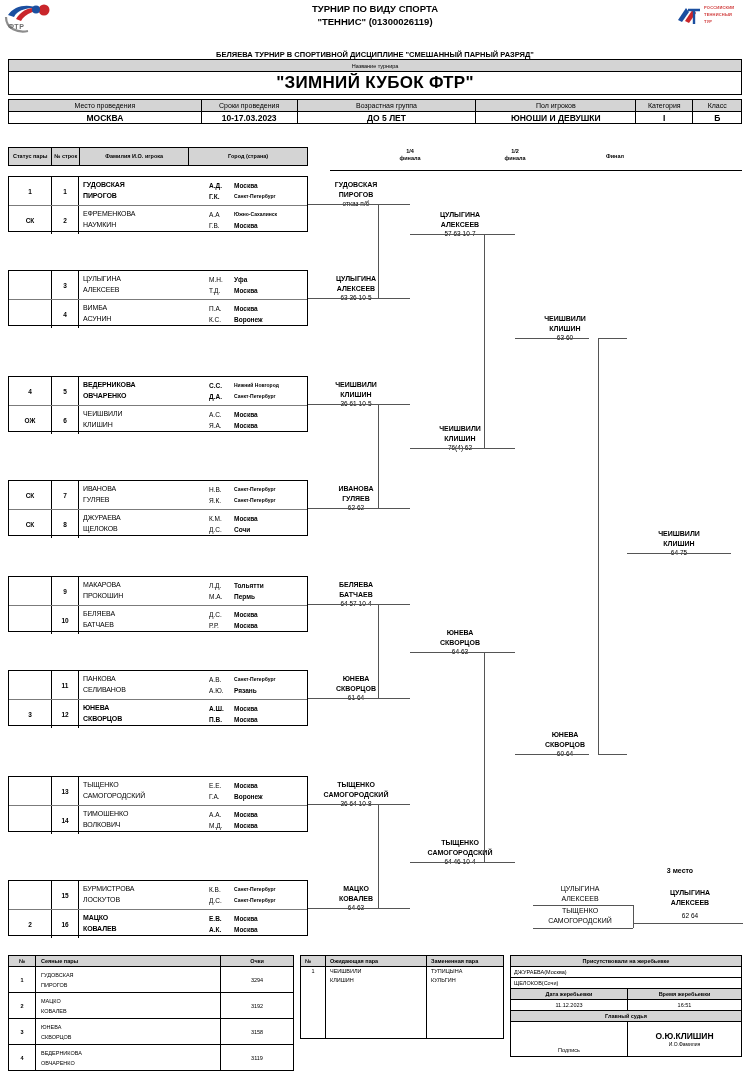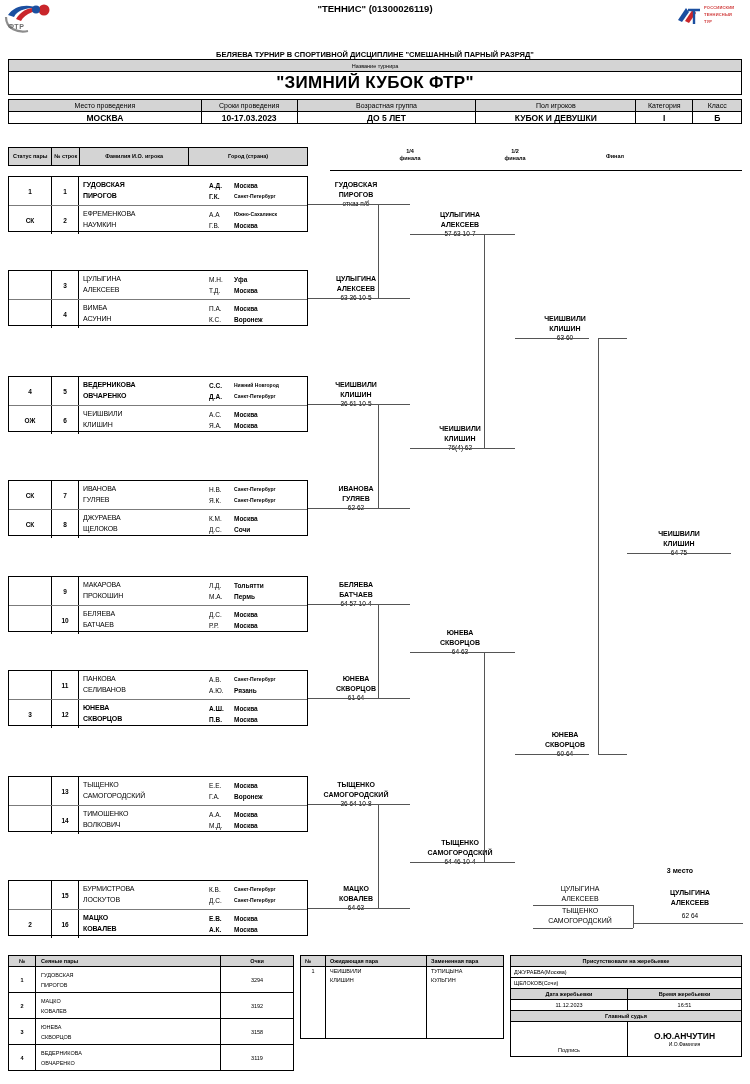--- a/index.html
+++ b/index.html
@@ -91,20 +91,21 @@
     <path d="M4 14 C10 4, 26 2, 34 8 C26 6, 14 8, 10 16 Z" fill="#1b4fa0"></path>
     <path d="M12 18 C18 7, 32 4, 40 9 C33 9, 21 12, 17 20 Z" fill="#c9262b"></path>
     <circle cx="40" cy="9" r="5.5" fill="#c9262b"></circle>
     <circle cx="32" cy="8.5" r="4" fill="#1b4fa0"></circle>
     <path d="M2 16 C2 28, 14 32, 24 30" fill="none" stroke="#8d8d8d" stroke-width="2.2"></path>
   </svg>
   <div class="abs logo-txt" style="left:4px;top:22px;font-size:7px;color:#6b6b6b;letter-spacing:.6px;">ФТР</div>
 </div>
 
 <div class="abs" id="header-title">
+  <div>ТУРНИР ПО ВИДУ СПОРТА</div>
   <div>"ТЕННИС" (01300026119)</div>
 </div>
 
 <div class="abs" id="logo-rtt">
   <svg width="26" height="26" viewBox="0 0 26 26" style="position:absolute;left:0;top:2px;">
     <path d="M2 16 L10 4 L13 8 L6 18 Z" fill="#1b4fa0"></path>
     <path d="M9 17 L17 5 L20 9 L13 19 Z" fill="#c9262b"></path>
     <path d="M12 6 H24 M18 6 V20" stroke="#1b4fa0" stroke-width="2.4" fill="none"></path>
   </svg>
   <div class="abs logo-txt" style="left:28px;top:3px;color:#d03a3a;">РОССИЙСКИЙ</div>
@@ -132,21 +133,21 @@
         <td class="hd shade" style="width: 103px;">Сроки проведения</td>
         <td class="hd shade" style="width: 200px;">Возрастная группа</td>
         <td class="hd shade" style="width: 177px;">Пол игроков</td>
         <td class="hd shade" style="width: 60px;">Категория</td>
         <td class="hd shade" style="width: 52px;">Класс</td>
       </tr>
   <tr id="venue-vals">
         <td class="vl">МОСКВА</td>
         <td class="vl">10-17.03.2023</td>
         <td class="vl">ДО 5 ЛЕТ</td>
-        <td class="vl">КУБОК И ДЕВУШКИ</td>
+        <td class="vl">ЮНОШИ И ДЕВУШКИ</td>
         <td class="vl">I</td>
         <td class="vl">Б</td>
       </tr>
 </tbody>
   </table>
 
 <table class="abs gridtbl" id="draw-head">
   <tbody>
       <tr>
     <td class="shade" style="width:43px;">Статус пары</td>
@@ -591,18 +592,18 @@
     <td class="sig-val">16:51</td>
   </tr>
   <tr>
         <td class="sig-hd shade" colspan="2">Главный судья</td>
       </tr>
   <tr>
     <td style="height:34px;vertical-align:bottom;">
       <div style="padding-bottom:3px;">Подпись</div>
     </td>
     <td style="height:34px;">
-      <div class="chief-name">О.Ю.АНЧУТИН</div>
+      <div class="chief-name">О.Ю.КЛИШИН</div>
       <div class="chief-cap">И.О.Фамилия</div>
     </td>
   </tr>
 </tbody>
   </table>
 
 </body></html>

